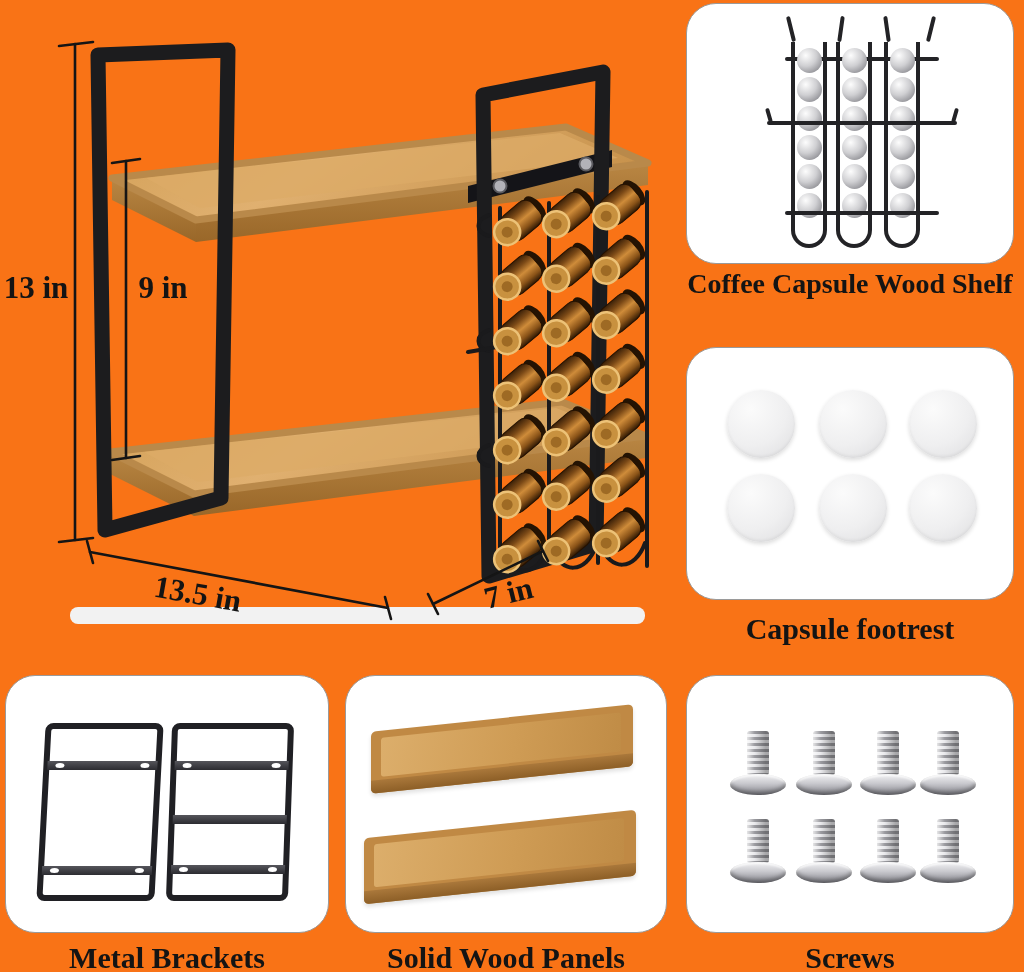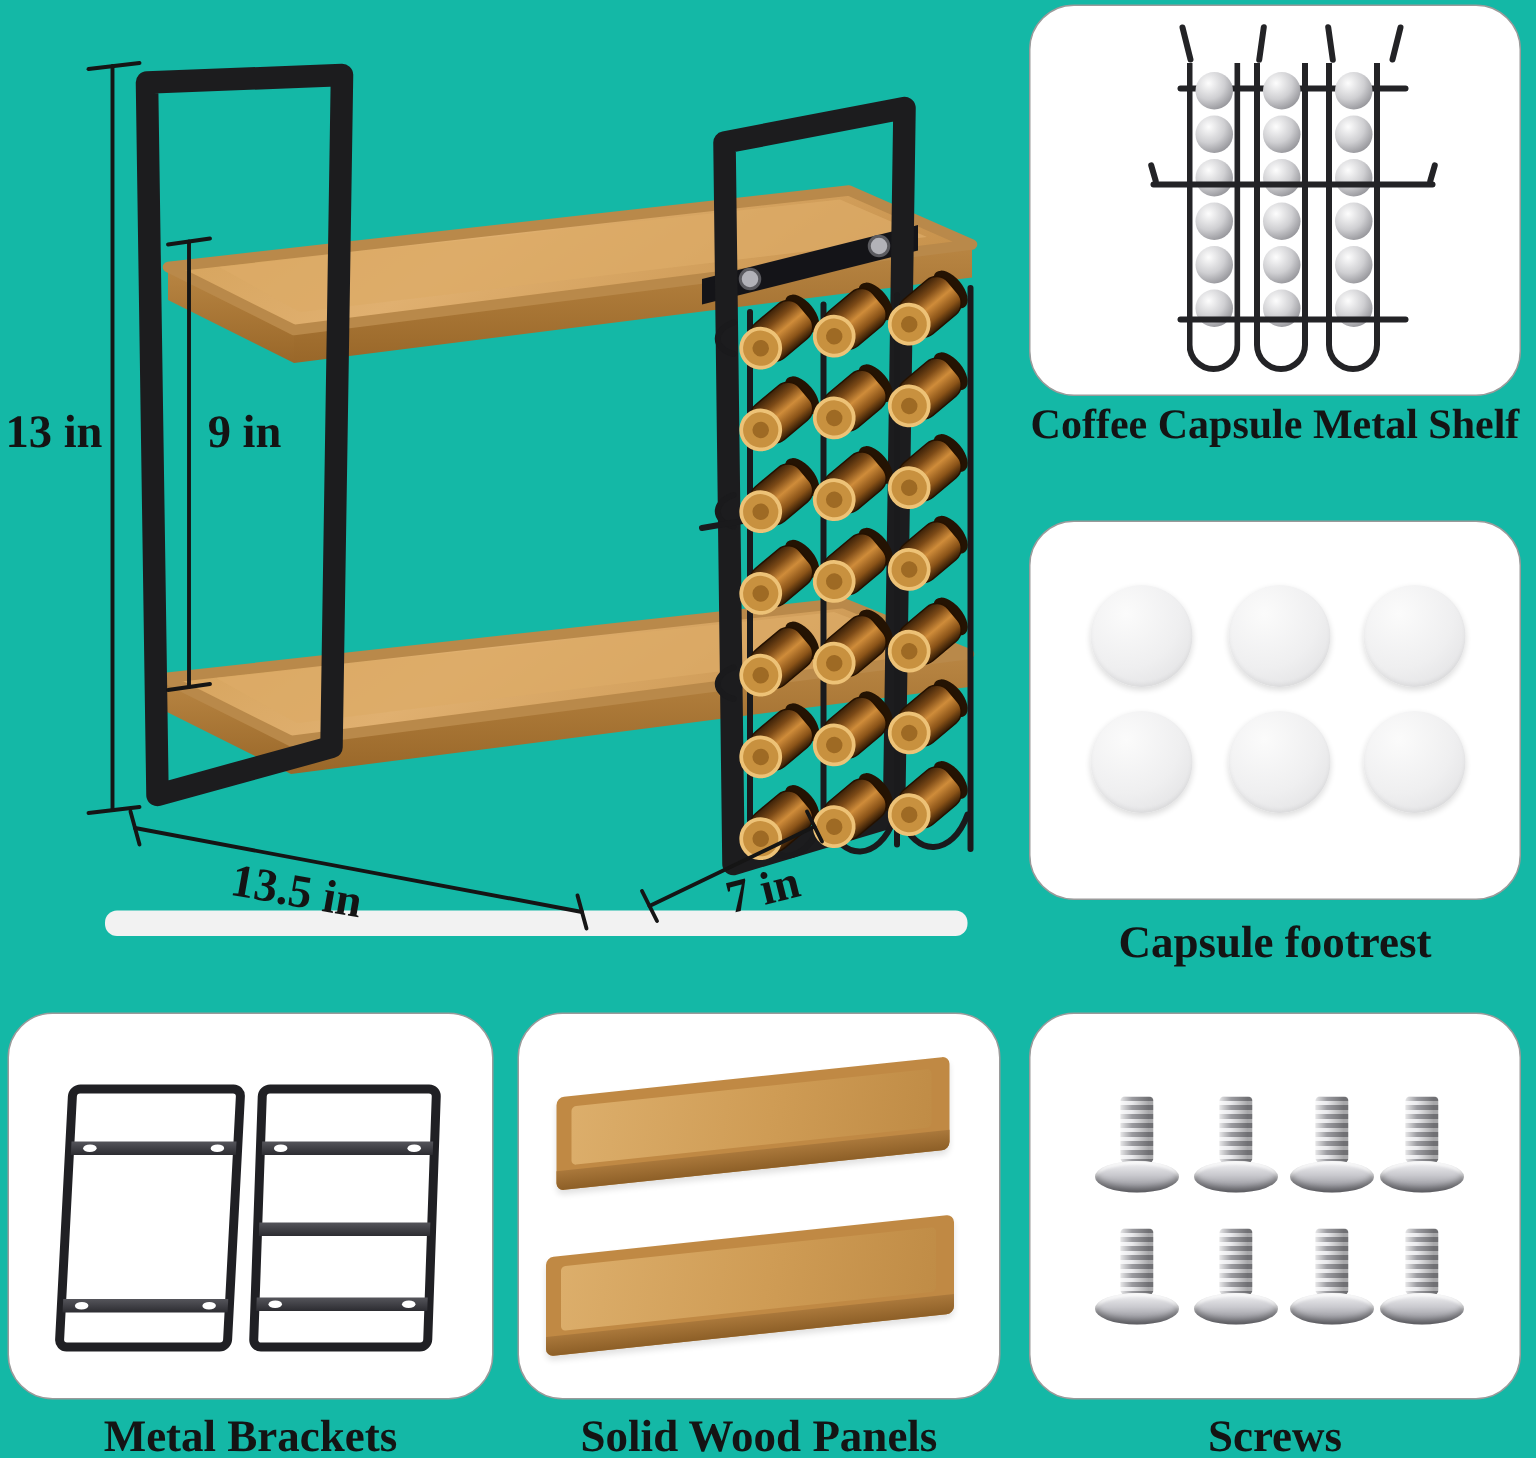--- a/index.html
+++ b/index.html
@@ -1,17 +1,17 @@
 <!DOCTYPE html>
 <html><head>
 <meta charset="utf-8">
 <style>
   html,body{margin:0;padding:0;background:#fff;}
   .screen{
-    position:relative;width:1024px;height:972px;background:#14b8a6;overflow:hidden;
+    position:relative;width:1024px;height:972px;background:#f97316;overflow:hidden;
     font-family:"Liberation Serif","DejaVu Serif",serif;color:#111;
   }
   
   .card{
     position:absolute;background:#fff;border:1.5px solid #9a9a9a;border-radius:30px;
     box-sizing:border-box;
   }
   .card-label{
     position:absolute;font-weight:700;font-size:30px;line-height:1.1;color:#141414;
     text-align:center;white-space:nowrap;
@@ -338,21 +338,21 @@
         <div class="cap-sphere"></div>
         <div class="cap-sphere"></div>
         <div class="cap-sphere"></div>
         <div class="cap-sphere"></div>
         <div class="cap-sphere"></div>
         <div class="cap-sphere"></div>
       </div>
     <div class="rack-bar mid" style="left:80px;width:190px;top:117px;"></div>
     <div class="rack-bar" style="left:98px;width:154px;top:207px;"></div>
   </div>
-  <div class="card-label" id="label-capsule-shelf">Coffee Capsule Metal Shelf</div>
+  <div class="card-label" id="label-capsule-shelf">Coffee Capsule Wood Shelf</div>
 
   <div class="card" id="card-footrest">
     <div id="feet" style="position:absolute;inset:0;">
         <div class="foot" style="left: 40px; top: 42px;"></div>
         <div class="foot" style="left: 132px; top: 42px;"></div>
         <div class="foot" style="left: 222px; top: 42px;"></div>
         <div class="foot" style="left: 40px; top: 126px;"></div>
         <div class="foot" style="left: 132px; top: 126px;"></div>
         <div class="foot" style="left: 222px; top: 126px;"></div>
       </div>

